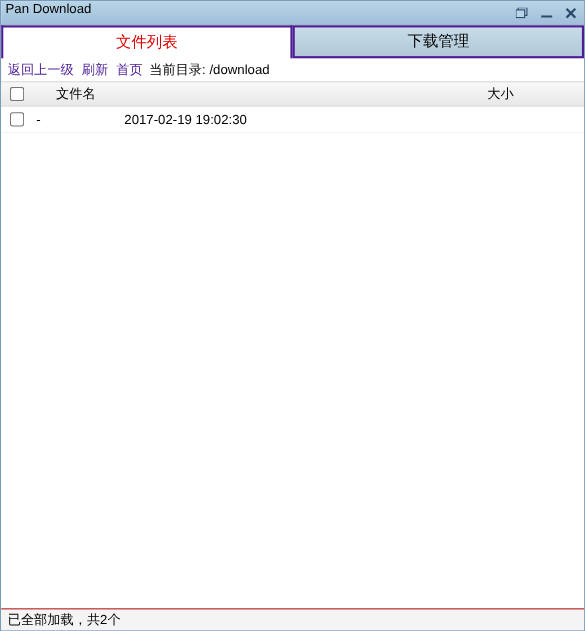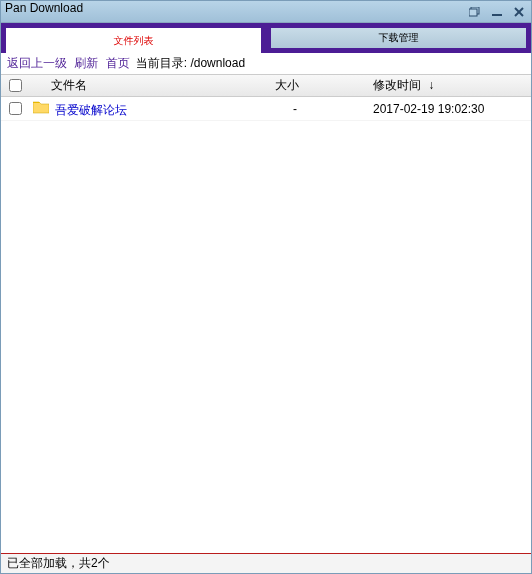--- a/index.html
+++ b/index.html
@@ -2,21 +2,21 @@
 <html><head>
 <meta charset="utf-8">
 <style>
 * { margin: 0; padding: 0; box-sizing: border-box; font-family: "SimSun", "宋体", sans-serif; font-size: 12px; }
 body { width: 532px; height: 574px; border: 1px solid #7a9cb8; background: #fff; display: flex; flex-direction: column; }
 .titlebar { height: 22px; background: linear-gradient(#b8d4e8, #a0c0d8); display: flex; padding: 0 4px; border-bottom: 1px solid #8aa8c0; }
 .titlebar-text { flex: 1; color: #000; }
 .titlebar-btns { display: flex; gap: 6px; align-items: center; }
 .titlebar-btn { width: 16px; height: 14px; display: flex; align-items: center; justify-content: center; cursor: pointer; color: #2a4a6a; }
 .tabs { display: flex; height: 30px; }
-.tab { flex: 1; border: 5px solid #4c1d95; display: flex; align-items: center; justify-content: center; font-size: 10px; cursor: pointer; text-align: right; }
+.tab { flex: 1; border: 2px solid #4c1d95; display: flex; align-items: center; justify-content: center; font-size: 14px; cursor: pointer; text-align: right; }
 .tab.active { background: #fff; color: #d00; border-bottom: none; }
 .tab.inactive { background: linear-gradient(#c8dce8, #b0c8d8); color: #000; }
 .toolbar { height: 22px; display: flex; align-items: center; padding: 2px 6px; gap: 2px; border-bottom: 1px solid #ccc; }
 .toolbar a { color: #4c1d95; text-decoration: none; cursor: pointer; }
 .toolbar .curdir { color: #000; margin-left: 4px; }
 .header-row { display: flex; align-items: center; height: 22px; background: linear-gradient(#f8f8f8, #e8e8e8); border-bottom: 1px solid #ccc; padding: 0 8px; gap: 18px; }
 .col-check { width: 24px; display: flex; align-items: center; }
 .col-name { flex: 1; }
 .col-size { width: 80px; }
 .col-time { width: 150px; }
@@ -71,37 +71,27 @@
     <span>/download</span>
   </span>
 </div>
 
 <div class="header-row">
   <div class="col-check">
     <input type="checkbox" style="">
   </div>
   <div class="col-name">文件名</div>
   <div class="col-size">大小</div>
-  <div class="col-time">
-    <span>修改时间</span>
-    <span class="sort-ind">↓</span>
-  </div>
 </div>
 
 <div class="list" id="file-list">
     <div class="row">
       <div class="col-check">
         <input type="checkbox" style="">
       </div>
-      <div class="col-name"><span class="icon folder-icon">
-          <svg viewBox="0 0 16 14">
-            <path d="M0 2 L6 2 L8 4 L16 4 L16 13 L0 13 Z" fill="#ffd966" stroke="#c9a000" stroke-width="0.5"></path>
-            <path d="M0 2 L6 2 L7 3 L0 3 Z" fill="#e8b800"></path>
-          </svg>
-        </span><span class="name-link">吾爱破解论坛</span></div>
       <div class="col-size">-</div>
       <div class="col-time">2017-02-19 19:02:30</div>
     </div>
   </div>
 
 <div class="statusbar">
   <span>已全部加载，共2个</span>
 </div>
 
 </body></html>

